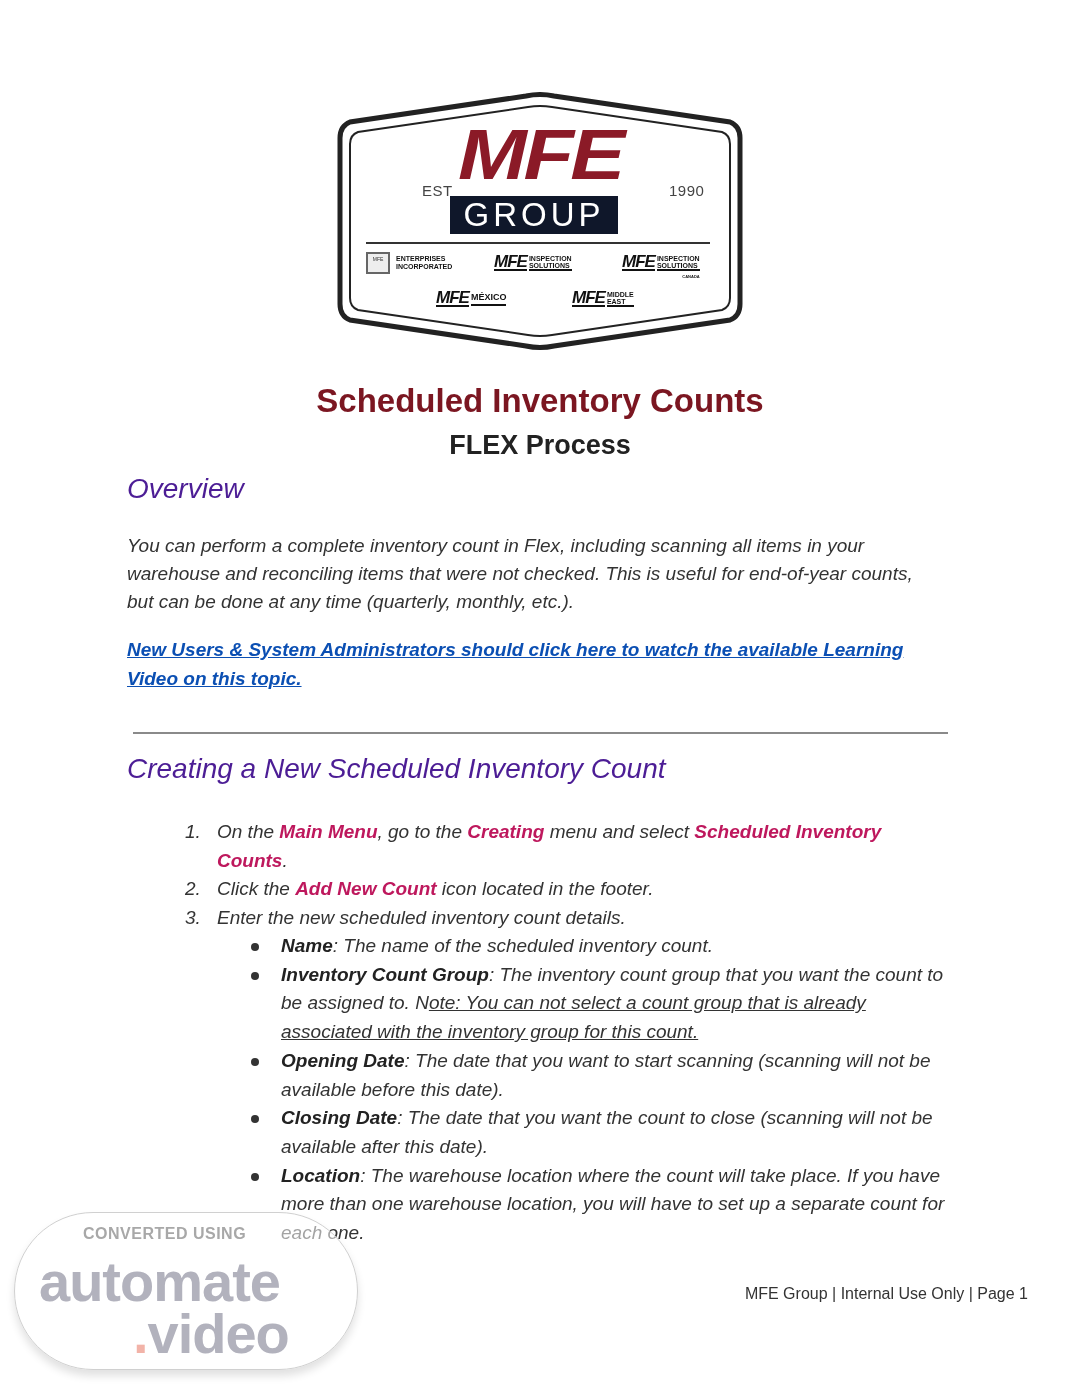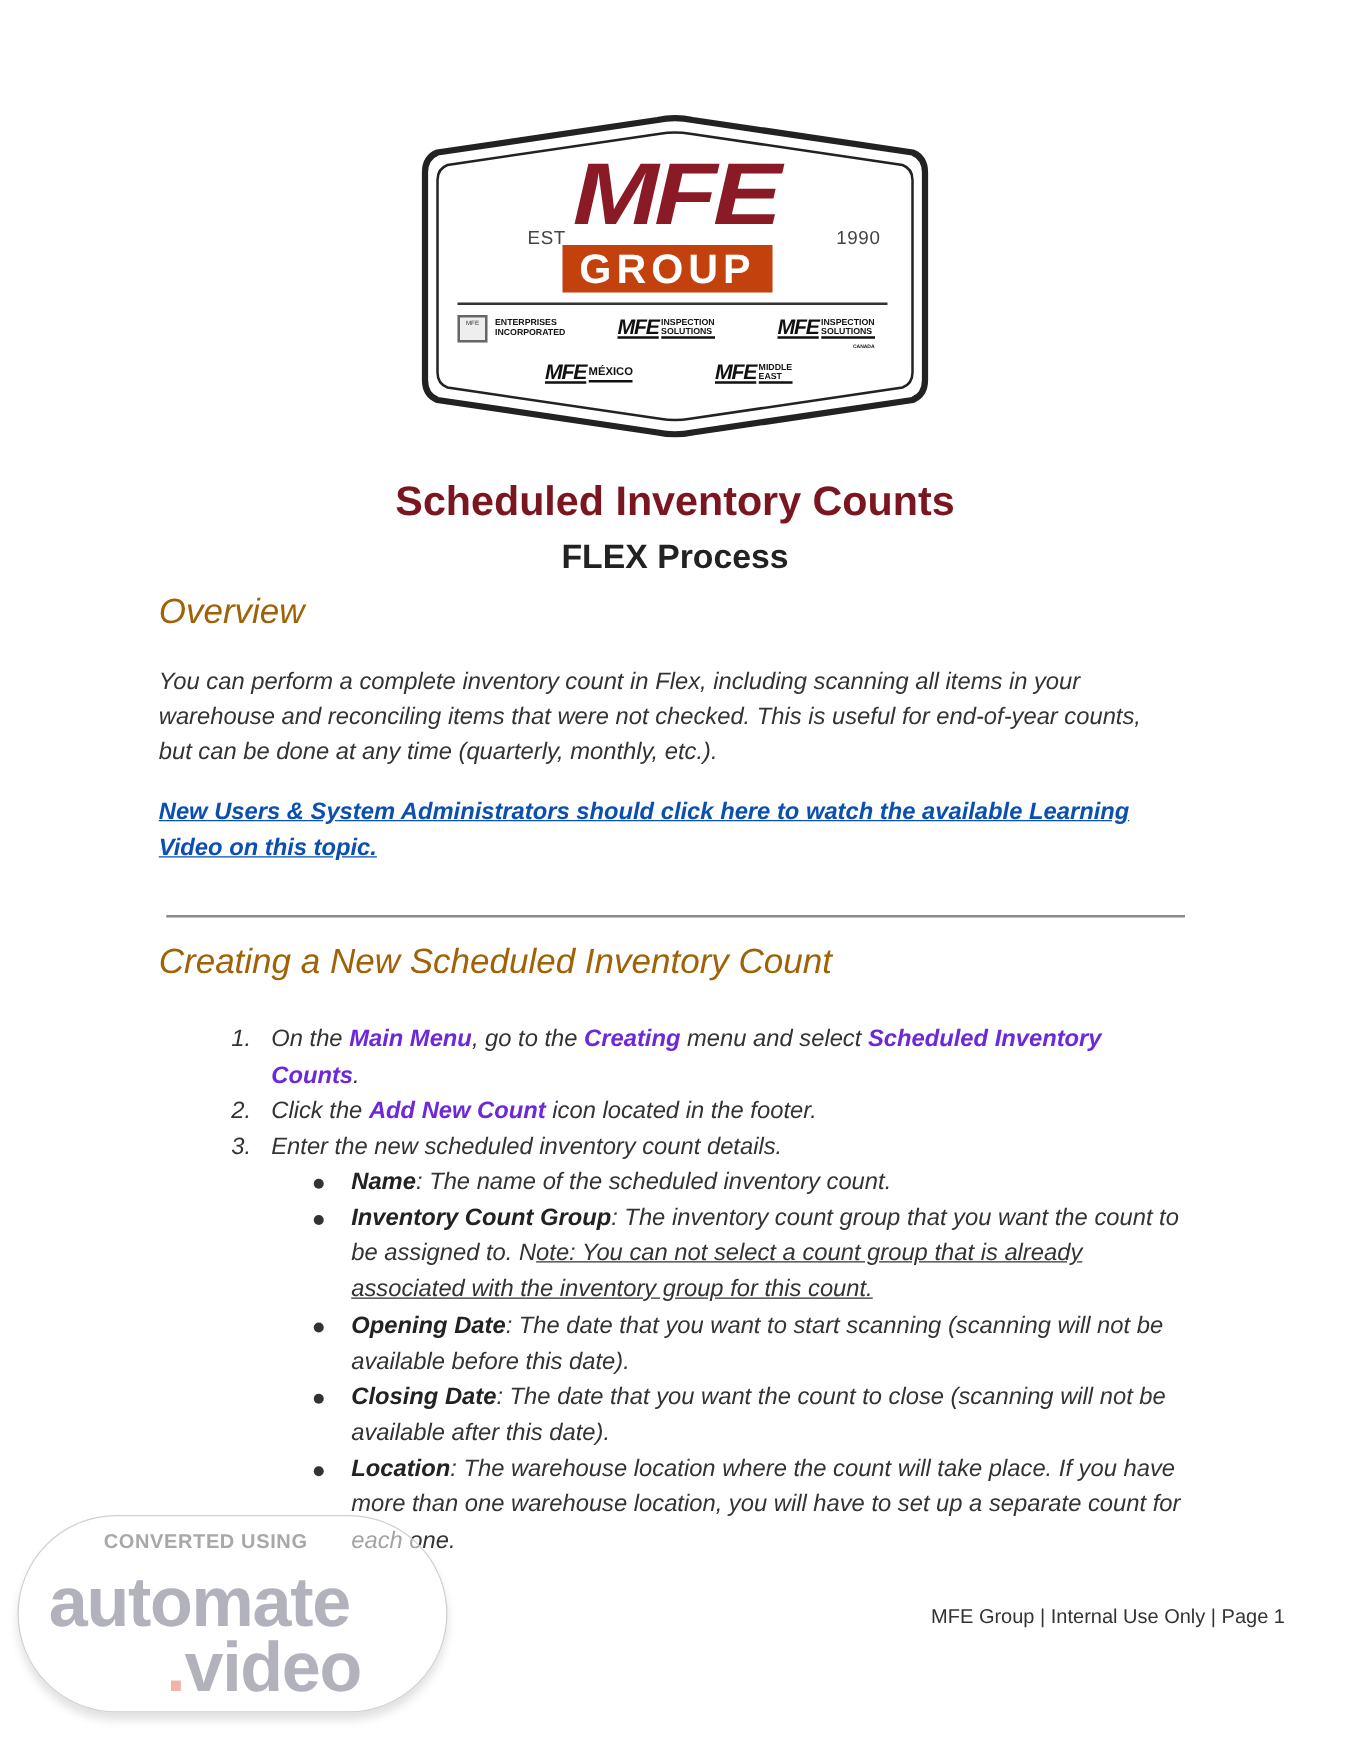--- a/index.html
+++ b/index.html
@@ -5,44 +5,44 @@
   * { box-sizing: border-box; margin: 0; padding: 0; }
   html, body { width: 1080px; height: 1396px; background: #ffffff; overflow: hidden; }
   body { position: relative; font-family: "Liberation Sans", sans-serif; color: #2b2b2b; }
 
   
   .logo { position: absolute; left: 336px; top: 92px; width: 408px; height: 258px; }
   .logo svg { position: absolute; left: 0; top: 0; width: 408px; height: 258px; }
   .logo .est { position: absolute; left: 38px; top: 90px; font-size: 15px; color: #444; letter-spacing: 0.5px; margin-left: 48px; }
   .logo .year { position: absolute; left: 333px; top: 90px; font-size: 15px; color: #444; letter-spacing: 0.5px; }
   .logo .mfe { position: absolute; left: 112px; top: 30px; width: 184px; text-align: center; font-size: 70px; line-height: 66px; font-weight: bold; font-style: italic; color: #8b1a27; letter-spacing: -3px; transform: scaleX(1.18); transform-origin: center; }
-  .logo .group { position: absolute; left: 114px; top: 104px; width: 168px; height: 38px; background: #c2410c; color: #fff; text-align: center; font-size: 33px; line-height: 38px; letter-spacing: 4px; font-weight: bold; }
+  .logo .group { position: absolute; left: 114px; top: 104px; width: 168px; height: 38px; background: #0f172a; color: #fff; text-align: center; font-size: 33px; line-height: 38px; letter-spacing: 4px; }
   .logo .rule { position: absolute; left: 30px; top: 150px; width: 344px; height: 2px; background: #333; }
   .sub { position: absolute; display: flex; align-items: center; gap: 2px; color: #111; }
   .sub .mk { font-weight: bold; font-style: italic; font-size: 17px; letter-spacing: -1px; border-bottom: 2px solid #111; line-height: 15px; }
   .sub .tx { font-size: 7px; font-weight: bold; line-height: 7px; text-transform: uppercase; border-bottom: 2px solid #111; }
   .sub .tx span { display: block; }
   .sub .canada { position: absolute; right: 0; top: 20px; font-size: 4px; font-weight: bold; }
   .ent-box { width: 24px; height: 22px; border: 2px solid #666; font-size: 5px; text-align: center; line-height: 10px; color: #333; background: #eee; }
   .ent-tx { font-size: 7px; font-weight: bold; line-height: 8px; margin-left: 4px; }
   .ent-tx span { display: block; }
 
   
   .title { position: absolute; left: 0; top: 382px; width: 1080px; text-align: center; font-size: 33px; font-weight: bold; color: #7b1621; }
   .subtitle { position: absolute; left: 0; top: 430px; width: 1080px; text-align: center; font-size: 27px; font-weight: bold; color: #222; }
-  .h2 { position: absolute; left: 127px; font-size: 28px; font-style: italic; font-weight: normal; color: #a16207; }
+  .h2 { position: absolute; left: 127px; font-size: 28px; font-style: italic; font-weight: normal; color: #4c1d95; }
   .para { position: absolute; left: 127px; top: 532px; width: 800px; font-size: 19px; font-style: italic; line-height: 28px; color: #333; }
   .link { position: absolute; left: 127px; top: 635px; width: 810px; font-size: 19px; font-weight: bold; font-style: italic; line-height: 29px; color: #0b4fb3; text-decoration: underline; cursor: pointer; }
   .hr { position: absolute; left: 133px; top: 732px; width: 815px; height: 2px; background: #8a8a8a; }
 
   
   .steps { position: absolute; left: 185px; top: 818px; width: 770px; list-style: none; }
   .steps > li { position: relative; padding-left: 32px; font-size: 19px; font-style: italic; line-height: 28.5px; color: #333; }
   .steps > li .num { position: absolute; left: 0; top: 0; }
-  .steps b { font-weight: bold; color: #6d28d9; }
+  .steps b { font-weight: bold; color: #be185d; }
   .bullets { position: absolute; left: 248px; top: 932px; width: 710px; list-style: none; }
   .bullets li { position: relative; padding-left: 33px; font-size: 19px; font-style: italic; line-height: 28.7px; color: #333; }
   .bullets li .dot { position: absolute; left: 3px; top: 11px; width: 8px; height: 8px; border-radius: 50%; background: #333; }
   .bullets b { font-weight: bold; color: #222; margin-top: 32px; }
   .u { text-decoration: underline; }
 
   .footer { position: absolute; left: 0; top: 1285px; width: 1028px; text-align: right; font-size: 16px; color: #333; }
 
   
   .wm { position: absolute; left: 14px; top: 1212px; width: 344px; height: 158px; border-radius: 80px; border: 1px solid #d0d0d0; background: rgba(255,255,255,0.55); box-shadow: 0 6px 8px rgba(0,0,0,0.12); }

